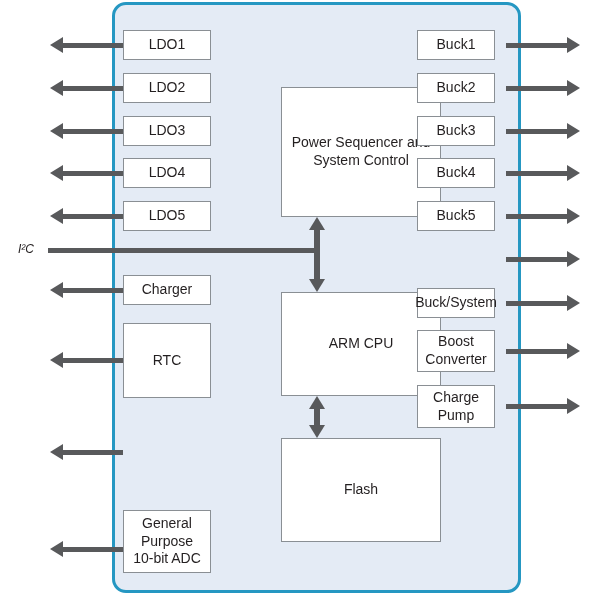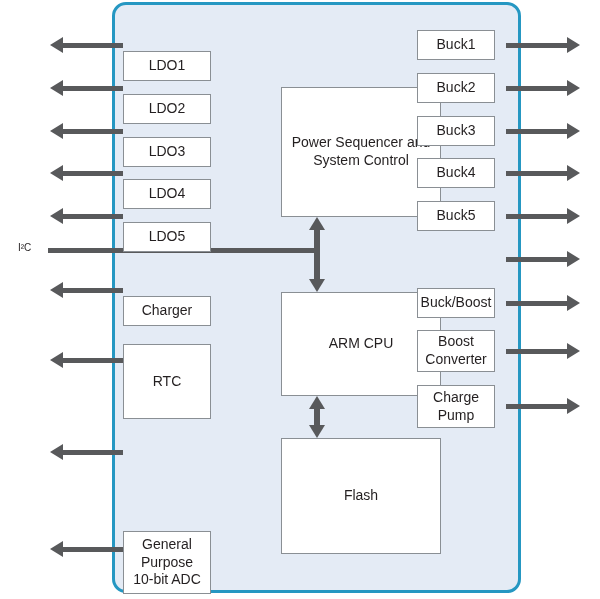--- a/index.html
+++ b/index.html
@@ -12,21 +12,21 @@
     position:absolute;left:112px;top:2px;width:403px;height:585px;
     background:#E4EBF5;border:3px solid #2597C2;border-radius:14px;
   }
   
   .box{
     position:absolute;background:#ffffff;border:1.5px solid #8A8F94;
     display:flex;align-items:center;justify-content:center;text-align:center;
     font-size:14px;line-height:1.28;white-space:pre-line;box-sizing:border-box;
   }
   
-  .lbox{left:123px;width:88px;margin-top:21px;}
+  .lbox{left:123px;width:88px;}
   #b-ldo1{top:30px;height:30px}
   #b-ldo2{top:73px;height:30px}
   #b-ldo3{top:116px;height:30px}
   #b-ldo4{top:158px;height:30px}
   #b-ldo5{top:201px;height:30px}
   #b-charger{top:275px;height:30px}
   #b-rtc{top:323px;height:75px}
   #b-mux{top:413px;height:78px}
   #b-adc{top:510px;height:63px}
   
@@ -37,21 +37,21 @@
   #b-buck4{top:158px;height:30px}
   #b-buck5{top:201px;height:30px}
   #b-buck6{top:244px;height:30px}
   #b-buckboost{top:288px;height:30px}
   #b-boostconv{top:330px;height:42px}
   #b-chargepump{top:385px;height:43px}
   
   .cbox{left:236px;width:160px;margin-left:45px;}
   #b-seq{top:87px;height:130px}
   #b-cpu{top:292px;height:104px}
-  #b-flash{top:438px;height:116px}
+  #b-flash{top:438px;height:104px}
 
   
   .h-arrow{position:absolute;height:16px;}
   .h-arrow::after{content:"";position:absolute;top:5.5px;height:5px;background:#58595B;}
   .arrow-west::after{left:12px;right:0;}
   .arrow-west::before{content:"";position:absolute;left:0;top:0;width:0;height:0;
     border-top:8px solid transparent;border-bottom:8px solid transparent;border-right:13px solid #58595B;}
   .arrow-east::after{left:0;right:12px;}
   .arrow-east::before{content:"";position:absolute;right:0;top:0;width:0;height:0;
     border-top:8px solid transparent;border-bottom:8px solid transparent;border-left:13px solid #58595B;}
@@ -67,21 +67,21 @@
     background:linear-gradient(#58595B,#58595B) center/6px calc(100% - 20px) no-repeat;}
   .v-arrow::before{content:"";position:absolute;top:0;left:0;width:0;height:0;
     border-left:8px solid transparent;border-right:8px solid transparent;border-bottom:13px solid #58595B;}
   .v-arrow::after{content:"";position:absolute;bottom:0;left:0;width:0;height:0;
     border-left:8px solid transparent;border-right:8px solid transparent;border-top:13px solid #58595B;}
   #va-seq-cpu{left:309px;top:217px;height:75px;}
   #va-cpu-flash{left:309px;top:396px;height:42px;}
 
   
   #i2c-line{position:absolute;left:48px;top:248px;width:266px;height:5px;background:#58595B;}
-  #i2c-label{position:absolute;left:18px;top:242px;font-size:10px;}
+  #i2c-label{position:absolute;left:18px;top:242px;font-size:12px;font-style:italic;}
 </style>
 </head>
 <body>
 
 <div id="canvas">
 
   <div id="chip"></div>
 
   <div class="box cbox" id="b-seq">Power Sequencer and
 System Control</div>
@@ -113,21 +113,21 @@
   <div class="h-arrow arrow-west al" id="a-charger"></div>
   <div class="h-arrow arrow-west al" id="a-rtc"></div>
   <div class="h-arrow arrow-west al" id="a-mux"></div>
   <div class="h-arrow arrow-west al" id="a-adc"></div>
 
   <div class="box rbox" id="b-buck1">Buck1</div>
   <div class="box rbox" id="b-buck2">Buck2</div>
   <div class="box rbox" id="b-buck3">Buck3</div>
   <div class="box rbox" id="b-buck4">Buck4</div>
   <div class="box rbox" id="b-buck5">Buck5</div>
-  <div class="box rbox" id="b-buckboost">Buck/Boost</div>
+  <div class="box rbox" id="b-buckboost">Buck/System</div>
   <div class="box rbox" id="b-boostconv">Boost
 Converter</div>
   <div class="box rbox" id="b-chargepump">Charge
 Pump</div>
 
   <div class="h-arrow arrow-east ar" id="a-buck1"></div>
   <div class="h-arrow arrow-east ar" id="a-buck2"></div>
   <div class="h-arrow arrow-east ar" id="a-buck3"></div>
   <div class="h-arrow arrow-east ar" id="a-buck4"></div>
   <div class="h-arrow arrow-east ar" id="a-buck5"></div>

